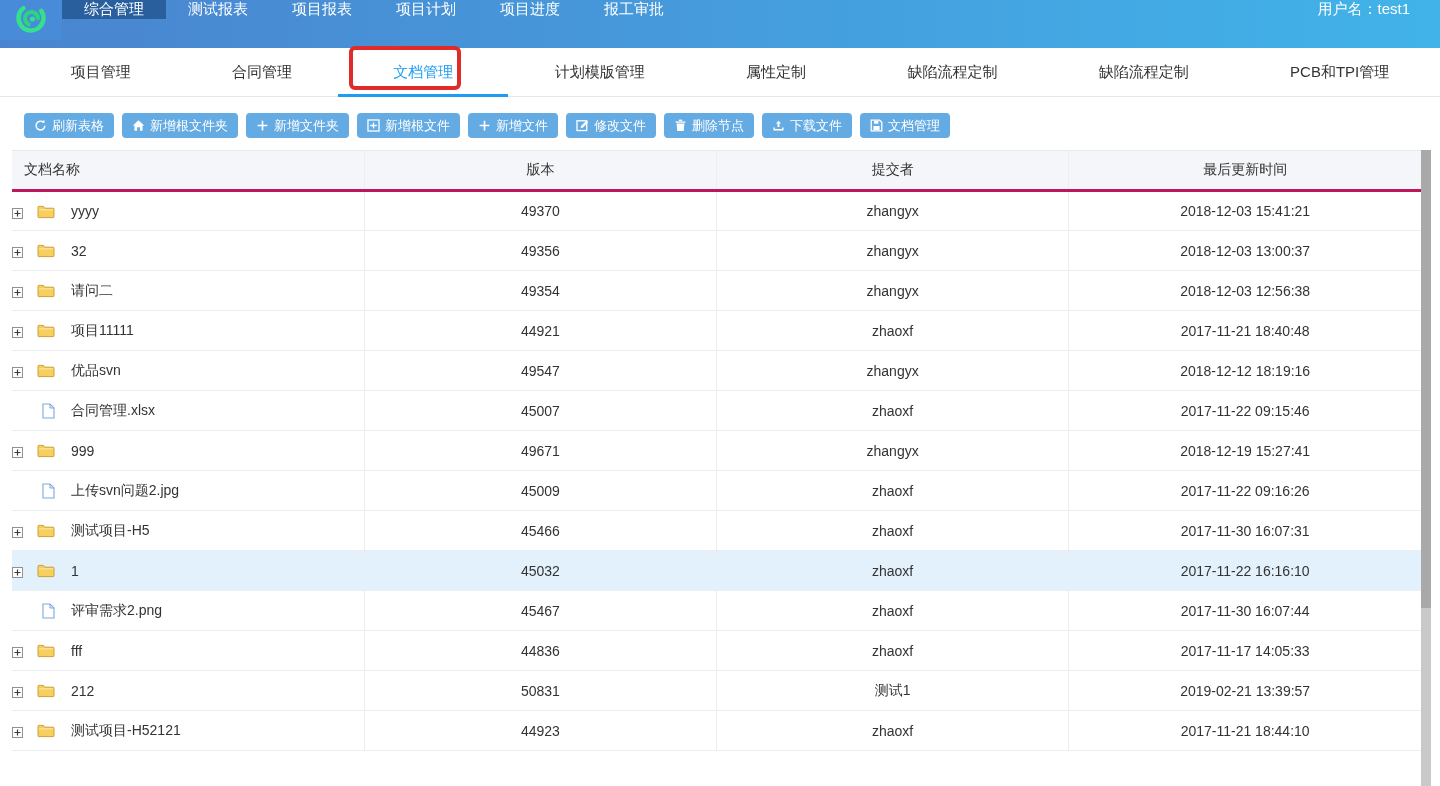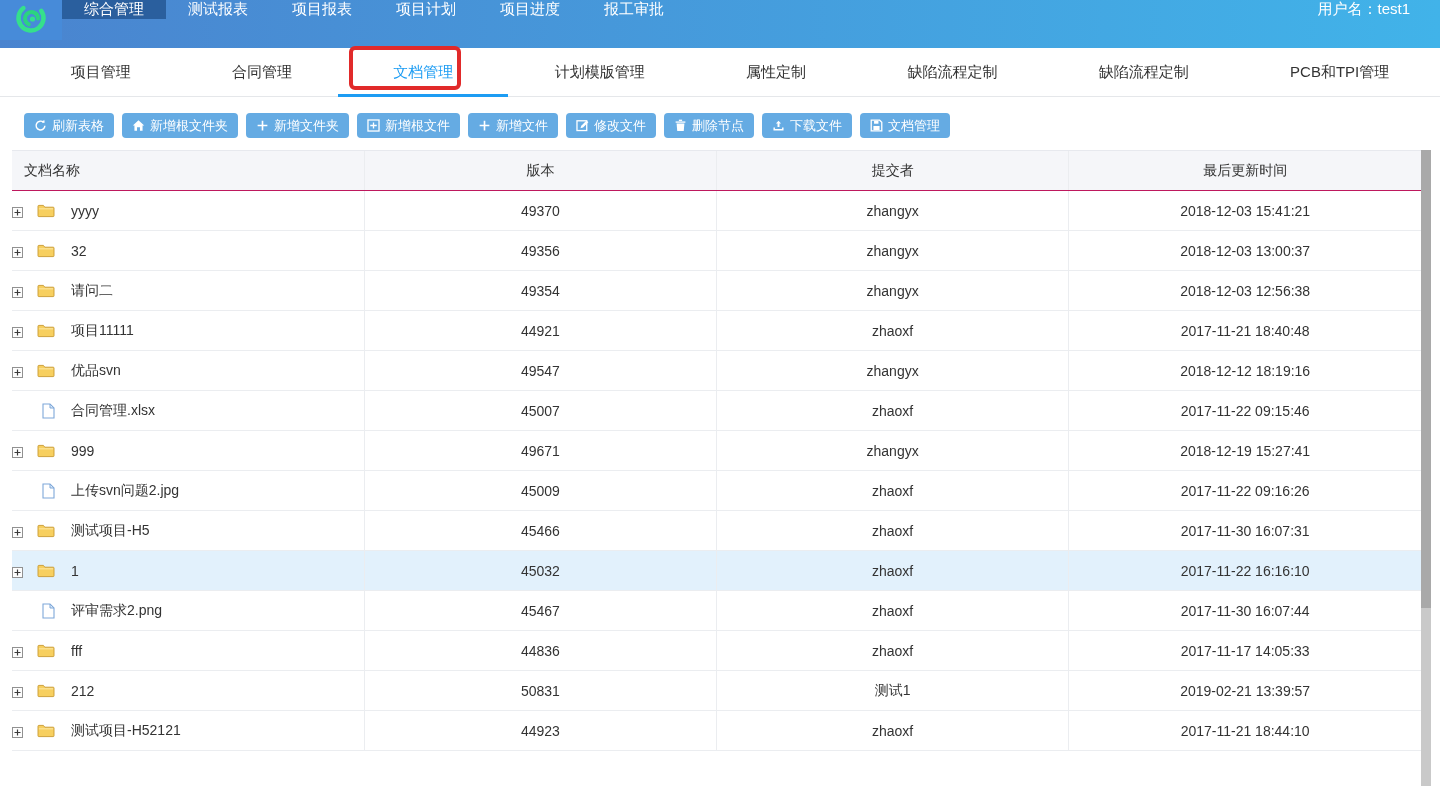--- a/index.html
+++ b/index.html
@@ -31,21 +31,21 @@
   .toolbar{margin:16px 0 0 24px;display:flex;gap:8px;height:27px;}
   .tool-btn{display:inline-flex;align-items:center;gap:5px;background:#65abe3;color:#fff;
     border:none;border-radius:4px;font-size:13px;padding:0 10px;height:25px;cursor:pointer;
     font-family:inherit;white-space:nowrap;}
   .tool-btn svg{display:block;}
 
   
   .table-wrap{margin:10px 19px 0 12px;}
   table.doc-table{width:100%;border-collapse:collapse;table-layout:fixed;font-size:14px;color:#333;}
   .doc-table th{height:40px;background:#f5f6f9;font-weight:normal;color:#333;
-    border-top:1px solid #e7e9ee;border-bottom:1px solid #be185d;}
+    border-top:1px solid #e7e9ee;border-bottom:3px solid #be185d;}
   .doc-table th,.doc-table td{border-left:1px solid #ebedf0;padding:0;box-sizing:border-box;}
   .doc-table th:first-child,.doc-table td:first-child{border-left:none;}
   .doc-table td{height:40px;border-bottom:1px solid #ebedf0;text-align:center;background:#fff;}
   .doc-table tr.selected td{background:#e2f1fc;}
   .doc-table th.col-name,.doc-table td.tree-cell{text-align:left;}
   .doc-table th.col-name{padding-left:12px;}
   .tree-cell{padding-left:17px;}
   .tree-inner{display:flex;align-items:center;gap:14px;}
   .expander{width:11px;height:11px;flex:0 0 11px;cursor:pointer;}
   .file-indent{width:15px;flex:0 0 15px;}

